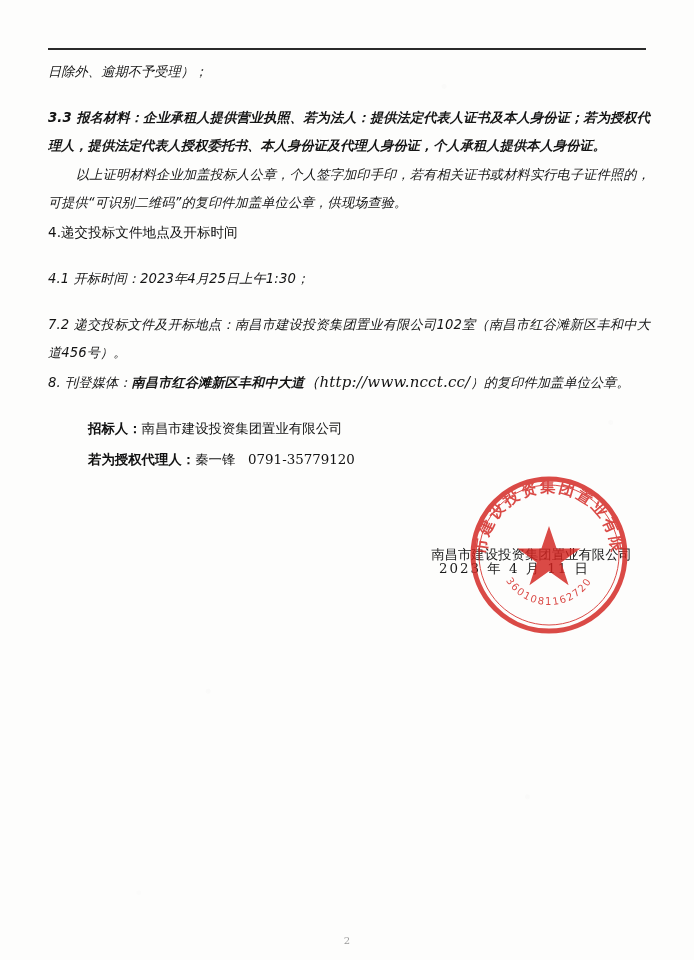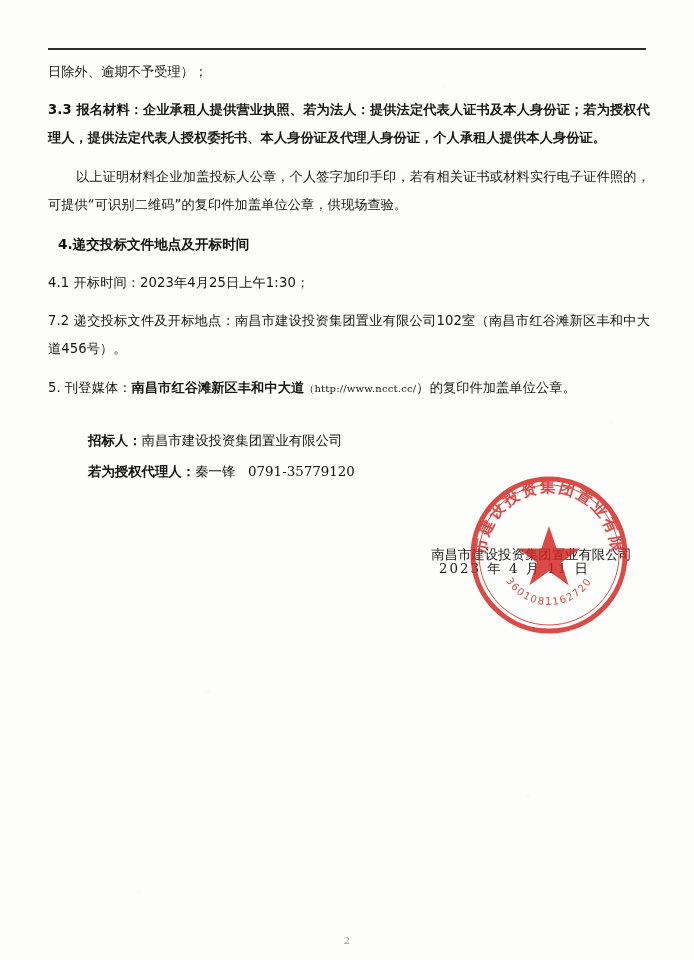--- a/index.html
+++ b/index.html
@@ -53,49 +53,50 @@
   }
 
   .para {
     font-family: "DejaVu Sans", "Liberation Sans", sans-serif;
     font-size: 13.2px;
     line-height: 28px;
     color: #141414;
     text-align: justify;
     letter-spacing: 0.1px;
     margin: 0;
+    font-style: italic;
   }
 
   .bold {
     font-weight: 700;
   }
 
   .indent2 {
     text-indent: 28px;
   }
 
-  .gap-s { margin-top: 10px; }
-  .gap-m { margin-top: 11px; }
+  .gap-s { margin-top: 18px; }
+  .gap-m { margin-top: 1px; }
 
   .heading {
     font-size: 13.6px;
-    font-weight: 700;
+    font-weight: 400;
     line-height: 30px;
-    margin: 10px;
+    margin: 0;
     color: #111;
   }
 
   .url {
     font-family: "DejaVu Serif", "Liberation Serif", serif;
-    font-size: 10px;
+    font-size: 15px;
     letter-spacing: 0.2px;
   }
 
   .contact-block {
-    margin-top: 22px;
+    margin-top: 16px;
     padding-left: 40px;
   }
   .contact-line {
     font-family: "DejaVu Serif", "Liberation Serif", serif;
     font-size: 13.4px;
     line-height: 30px;
     color: #111;
     white-space: pre;
   }
   .contact-line .lbl {
@@ -170,21 +171,21 @@
 
     <p class="para indent2 gap-m">以上证明材料企业加盖投标人公章，个人签字加印手印，若有相关证书或材料实行电子证件照的，可提供“可识别二维码”的复印件加盖单位公章，供现场查验。</p>
 
     <p class="heading gap-m">4.递交投标文件地点及开标时间</p>
 
     <p class="para gap-s">4.1 开标时间：2023年4月25日上午1:30；</p>
 
     <p class="para gap-s">7.2 递交投标文件及开标地点：南昌市建设投资集团置业有限公司102室（南昌市红谷滩新区丰和中大道456号）。</p>
 
     <p class="para gap-m">
-      <span>5. 刊登媒体：</span><span class="bold">南昌市红谷滩新区丰和中大道</span><span class="url">（http://www.ncct.cc/</span><span>）的复印件加盖单位公章。</span>
+      <span>8. 刊登媒体：</span><span class="bold">南昌市红谷滩新区丰和中大道</span><span class="url">（http://www.ncct.cc/</span><span>）的复印件加盖单位公章。</span>
     </p>
 
     <div class="contact-block">
       <div class="contact-line"><span class="lbl">招标人：</span><span>南昌市建设投资集团置业有限公司</span></div>
       <div class="contact-line"><span class="lbl">若为授权代理人：</span><span>秦一锋   0791-35779120</span></div>
     </div>
 
   </div>
 
   <div class="sign-area">

